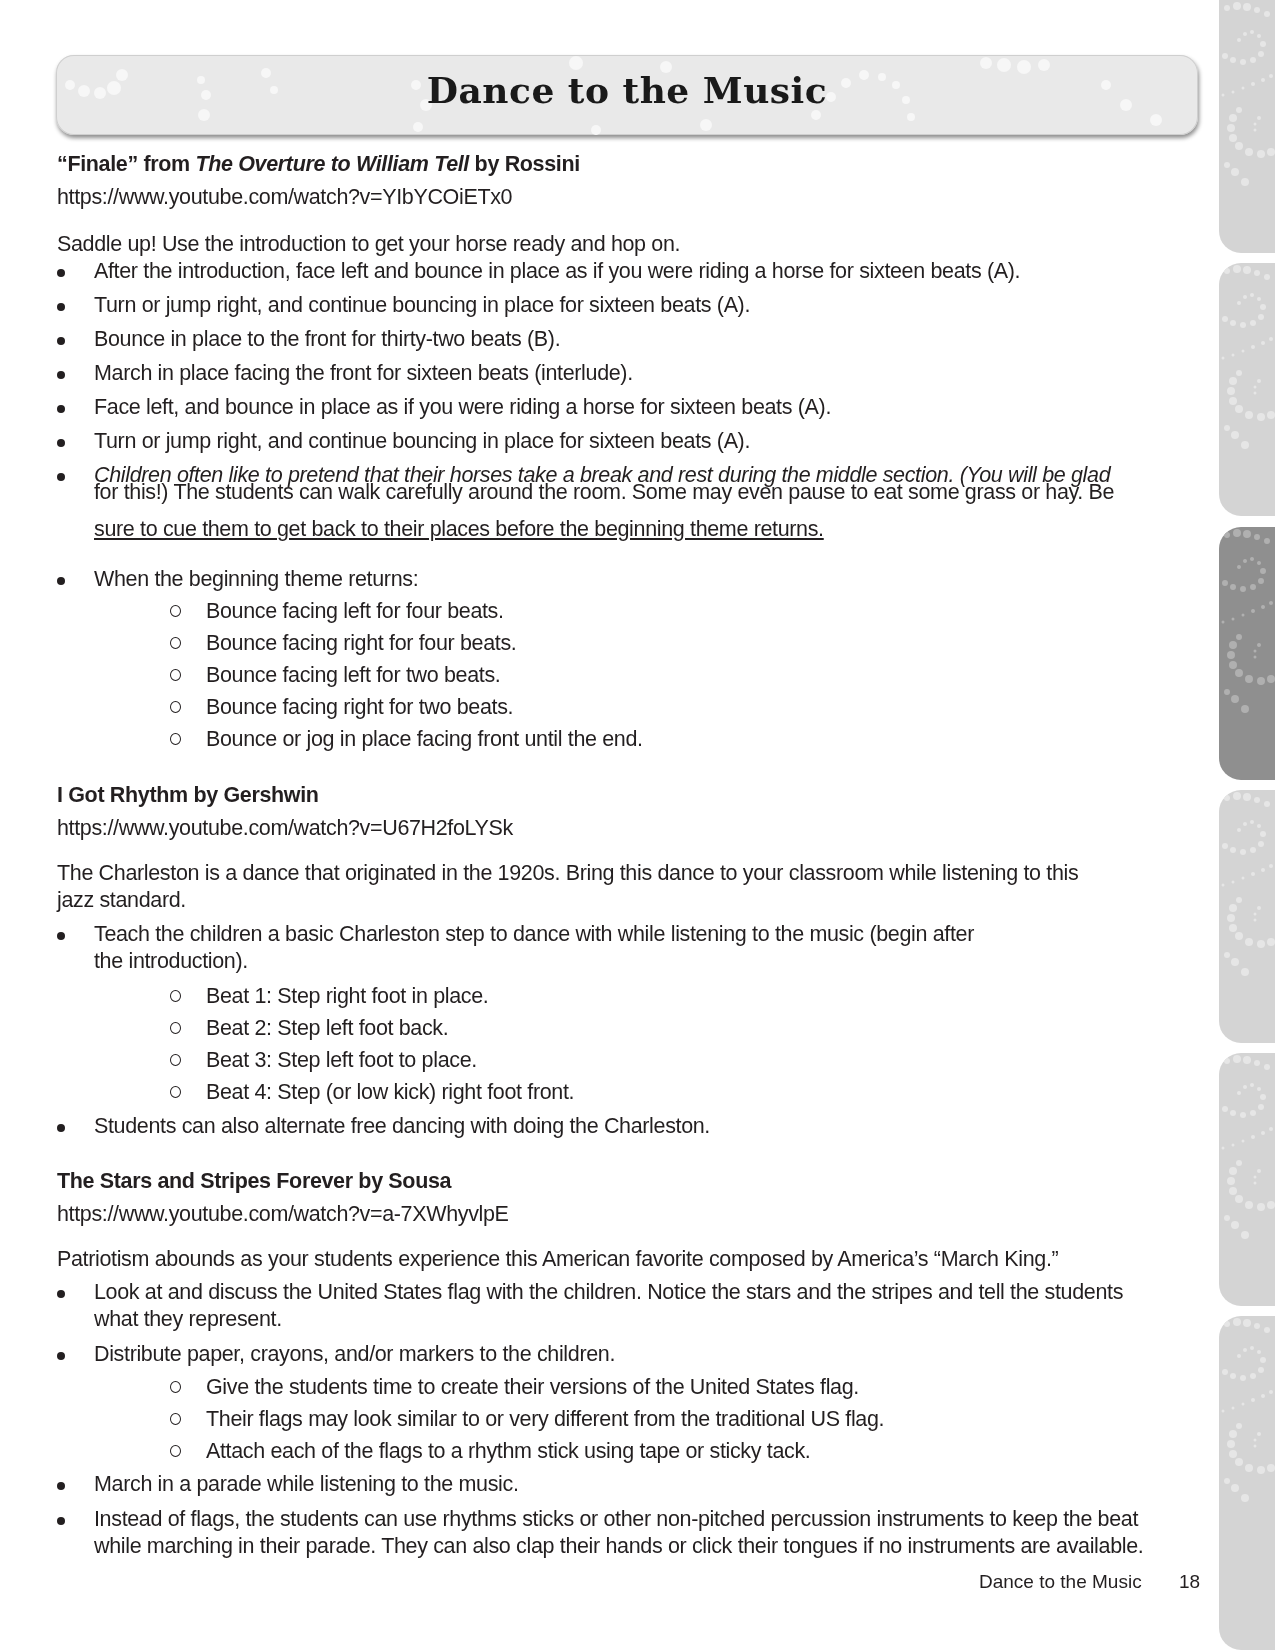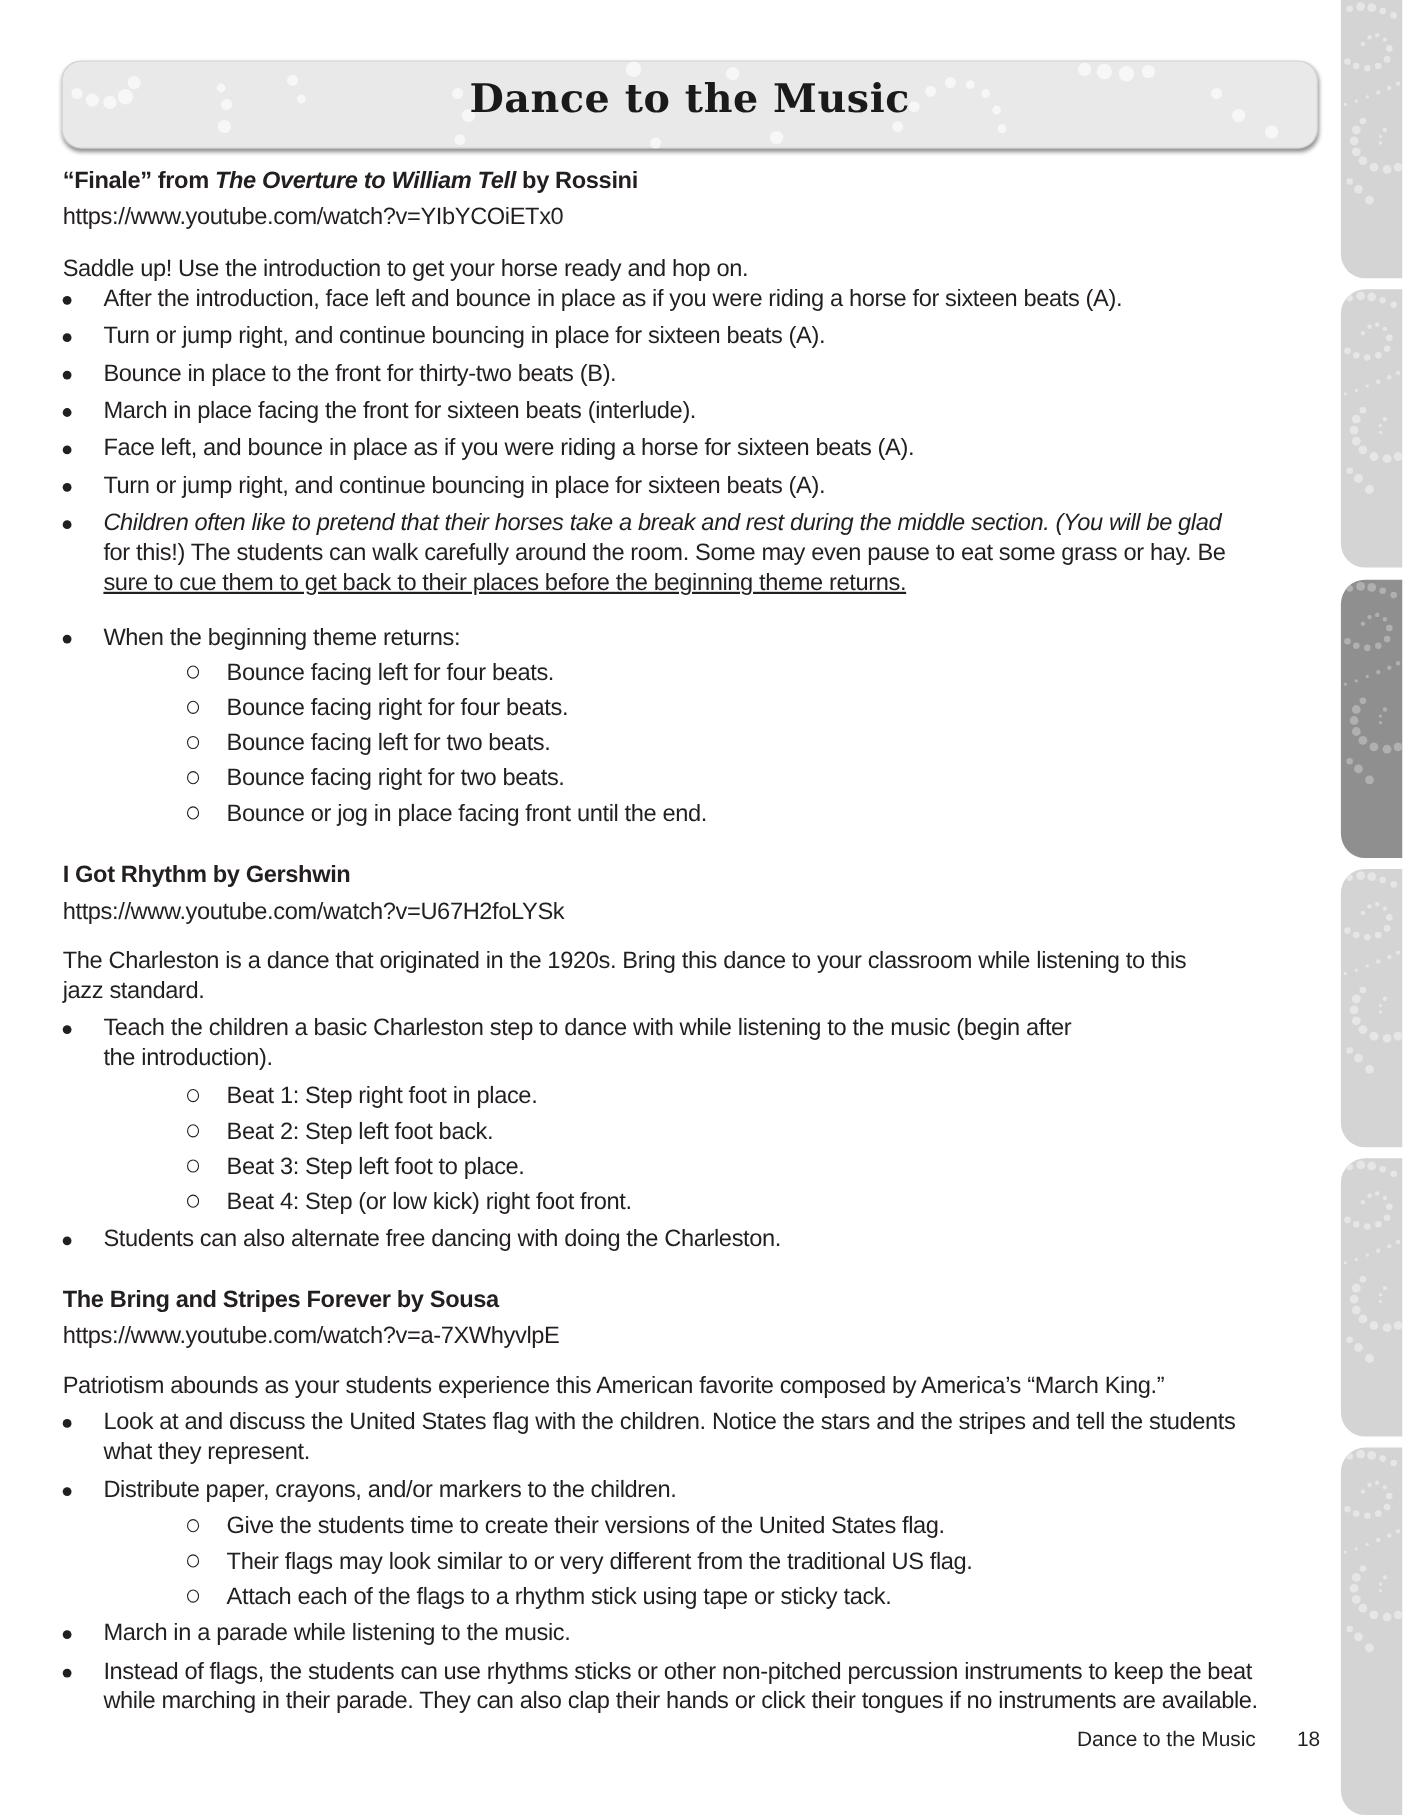--- a/index.html
+++ b/index.html
@@ -349,21 +349,21 @@
       <span class="dot" style="top:11px;"></span>
       <span class="t">Face left, and bounce in place as if you were riding a horse for sixteen beats (A).</span>
     </div>
   <div class="b1" style="top:428px;">
       <span class="dot" style="top:11px;"></span>
       <span class="t">Turn or jump right, and continue bouncing in place for sixteen beats (A).</span>
     </div>
   <div class="b1" style="top:462px;">
       <span class="dot" style="top:11px;"></span>
     <span class="t" style="top:0;font-style:italic;">Children often like to pretend that their horses take a break and rest during the middle section. (You will be glad</span>
-    <span class="t" style="top:27px;">for this!) The students can walk carefully around the room. Some may even pause to eat some grass or hay. Be</span>
+    <span class="t" style="top:17px;">for this!) The students can walk carefully around the room. Some may even pause to eat some grass or hay. Be</span>
     <span class="t" style="top:54px;text-decoration:underline;">sure to cue them to get back to their places before the beginning theme returns.</span>
   </div>
   <div class="b1" style="top:566px;">
       <span class="dot" style="top:11px;"></span>
       <span class="t">When the beginning theme returns:</span>
     </div>
 
   <div class="b2" style="top:595px;">
       <span class="o"></span>
       <span class="t">Bounce facing left for four beats.</span>
@@ -409,21 +409,21 @@
     </div>
   <div class="b2" style="top:1076px;">
       <span class="o"></span>
       <span class="t">Beat 4: Step (or low kick) right foot front.</span>
     </div>
   <div class="b1" style="top:1113px;">
       <span class="dot" style="top:11px;"></span>
       <span class="t">Students can also alternate free dancing with doing the Charleston.</span>
     </div>
 
-  <div class="h" style="top:1165px;">The Bring and Stripes Forever by Sousa</div>
+  <div class="h" style="top:1165px;">The Stars and Stripes Forever by Sousa</div>
   <div class="line" style="top:1198px;">https://www.youtube.com/watch?v=a-7XWhyvlpE</div>
   <div class="line" style="top:1246px;line-height:27px;">Patriotism abounds as your students experience this American favorite composed by America’s “March King.”</div>
 
   <div class="b1" style="top:1279px;">
       <span class="dot" style="top:11px;"></span>
     <span class="t" style="top:0;">Look at and discuss the United States flag with the children. Notice the stars and the stripes and tell the students</span>
     <span class="t" style="top:27px;">what they represent.</span>
   </div>
   <div class="b1" style="top:1341px;">
       <span class="dot" style="top:11px;"></span>

